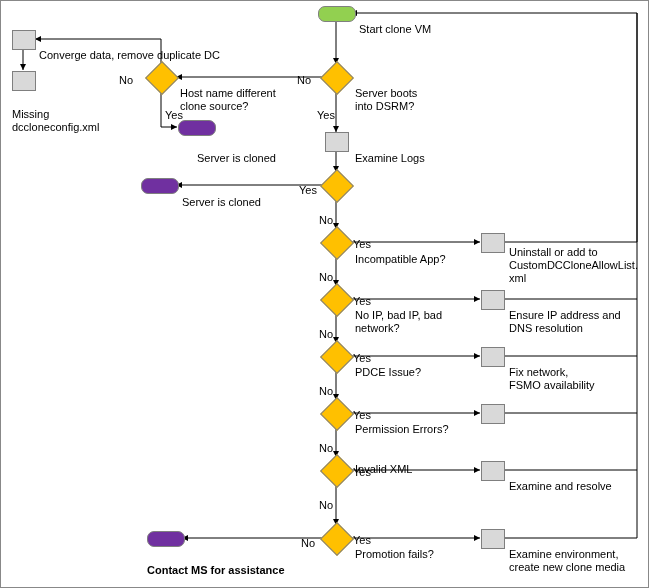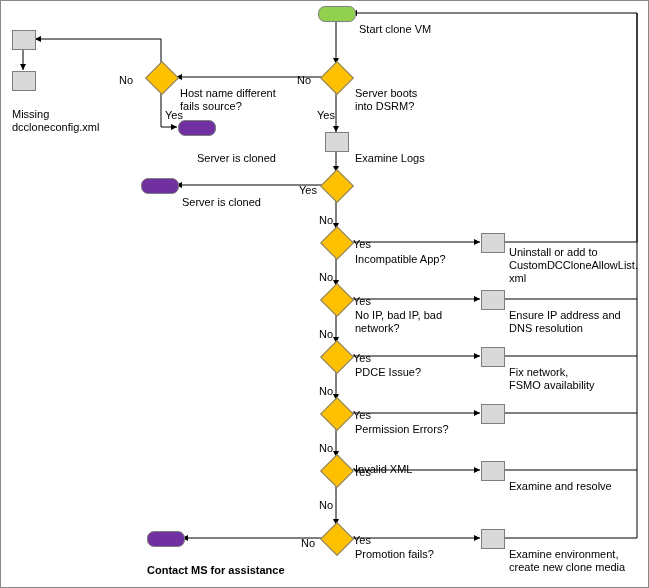--- a/index.html
+++ b/index.html
@@ -83,25 +83,26 @@
 <span class="lbl" style="left:358px;top:6px">Start clone VM</span>
 
 <div class="dec" style="left:324px;top:65px"></div>
 <span class="lbl" style="left:354px;top:70px">Server boots
 into DSRM?</span>
 <span class="lbl" style="left:296px;top:57px">No</span>
 <span class="lbl" style="left:316px;top:92px">Yes</span>
 
 <div class="dec" style="left:149px;top:65px"></div>
 <span class="lbl" style="left:179px;top:70px">Host name different
-fails source?</span>
+clone source?</span>
 <span class="lbl" style="left:118px;top:57px">No</span>
 <span class="lbl" style="left:164px;top:92px">Yes</span>
 
 <div class="process" style="left:11px;top:29px"></div>
+<span class="lbl" style="left:38px;top:32px">Converge data, remove duplicate DC</span>
 
 <div class="process" style="left:11px;top:70px"></div>
 <span class="lbl" style="left:11px;top:91px">Missing
 dccloneconfig.xml</span>
 
 <div class="startend purple" style="left:177px;top:119px"></div>
 <span class="lbl" style="left:196px;top:135px">Server is cloned</span>
 
 <div class="process" style="left:324px;top:131px"></div>
 <span class="lbl" style="left:354px;top:135px">Examine Logs</span>

